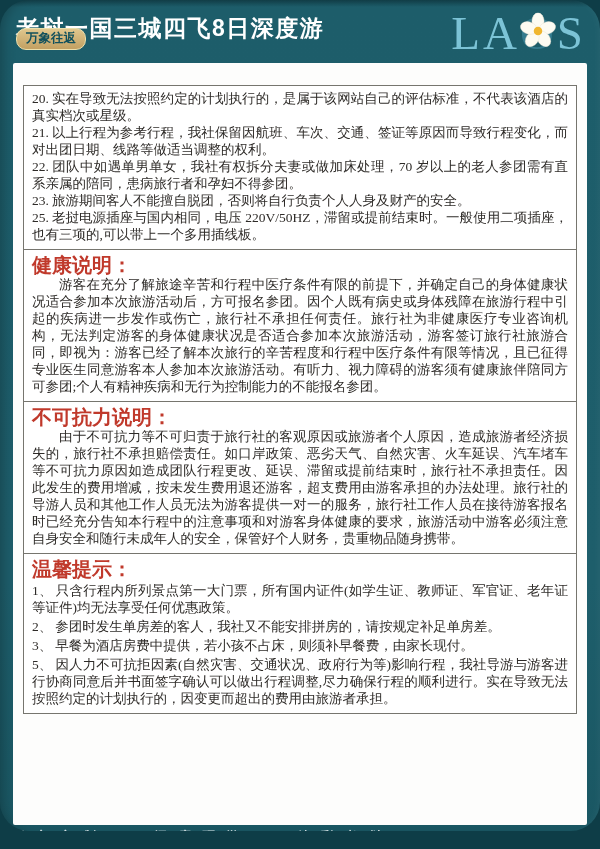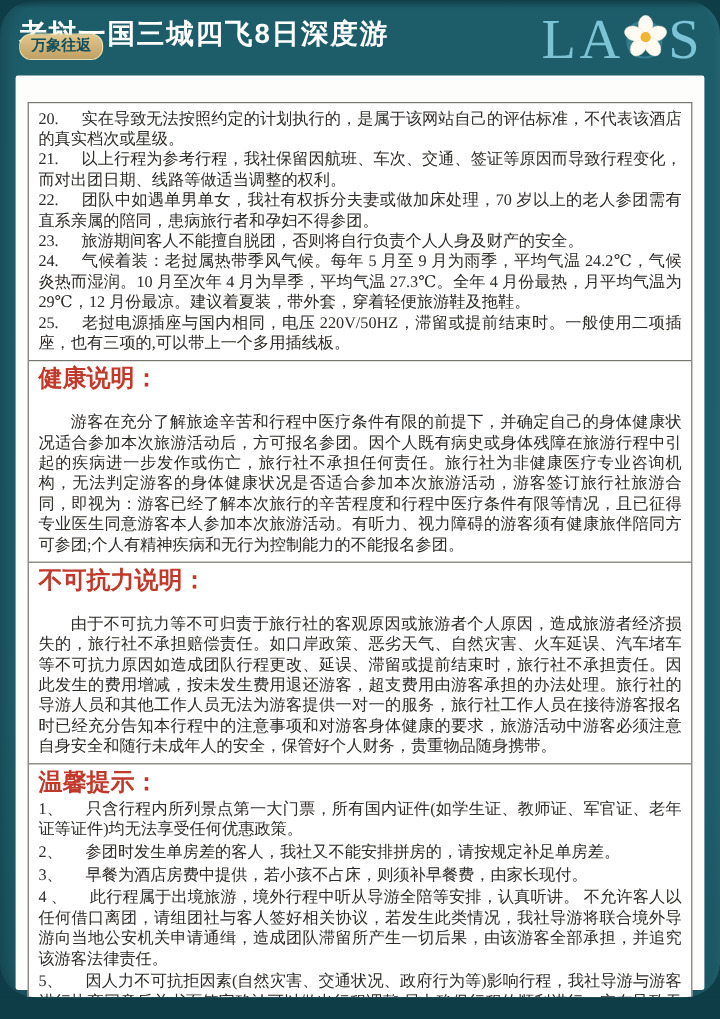--- a/index.html
+++ b/index.html
@@ -38,22 +38,22 @@
   .content-box {
     position:absolute; left:10px; top:22px; width:554px;
     border:1px solid #76756e; background:#fff;
   }
   .sec { padding:4px 8px 6px; border-top:1px solid #76756e; }
   .sec.first { border-top:none; }
   .body-text, .notice, .tip {
     font-family:"Liberation Serif","DejaVu Serif",serif;
     font-size:13.5px; line-height:17px; color:#2e2b28; text-align:justify;
   }
-  .indent { text-indent:2em;margin-top:16px; }
-  .num { margin-right:19px; }
+  .indent { text-indent:2em; }
+  .num { margin-right:3px; }
   .tip { margin-top:2px; }
   .sec-title {
     font-family:"Liberation Serif","DejaVu Serif",serif;
     font-size:20px; font-weight:bold; color:#c0392b; line-height:22px;
   }
   
   .footer {
     position:absolute; left:0; right:0; top:828px; text-align:left;
     color:#d7e3e5; font-size:12px; font-weight:bold;
     letter-spacing:12px; padding-left:12px; white-space:nowrap;
@@ -83,40 +83,38 @@
   </div>
 
   <div class="panel">
     <div class="content-box">
 
       <div class="sec first">
         <div class="notice"><span class="num">20.</span><span>实在导致无法按照约定的计划执行的，是属于该网站自己的评估标准，不代表该酒店的真实档次或星级。</span></div>
         <div class="notice"><span class="num">21.</span><span>以上行程为参考行程，我社保留因航班、车次、交通、签证等原因而导致行程变化，而对出团日期、线路等做适当调整的权利。</span></div>
         <div class="notice"><span class="num">22.</span><span>团队中如遇单男单女，我社有权拆分夫妻或做加床处理，70 岁以上的老人参团需有直系亲属的陪同，患病旅行者和孕妇不得参团。</span></div>
         <div class="notice"><span class="num">23.</span><span>旅游期间客人不能擅自脱团，否则将自行负责个人人身及财产的安全。</span></div>
-        <div class="notice"><span class="num">24.</span><span>气候着装：老挝属热带季风气候。每年 5 月至 9 月为雨季，平均气温 24.2℃，气候炎热而湿润。10 月至次年 4 月为旱季，平均气温 27.3℃。全年 4 月份最热，月平均气温为 29℃，12 月份最凉。建议着夏装，带外套，穿着轻便旅游鞋及拖鞋。</span></div>
         <div class="notice"><span class="num">25.</span><span>老挝电源插座与国内相同，电压 220V/50HZ，滞留或提前结束时。一般使用二项插座，也有三项的,可以带上一个多用插线板。</span></div>
       </div>
 
       <div class="sec">
         <div class="sec-title">健康说明：</div>
         <p class="body-text indent">游客在充分了解旅途辛苦和行程中医疗条件有限的前提下，并确定自己的身体健康状况适合参加本次旅游活动后，方可报名参团。因个人既有病史或身体残障在旅游行程中引起的疾病进一步发作或伤亡，旅行社不承担任何责任。旅行社为非健康医疗专业咨询机构，无法判定游客的身体健康状况是否适合参加本次旅游活动，游客签订旅行社旅游合同，即视为：游客已经了解本次旅行的辛苦程度和行程中医疗条件有限等情况，且已征得专业医生同意游客本人参加本次旅游活动。有听力、视力障碍的游客须有健康旅伴陪同方可参团;个人有精神疾病和无行为控制能力的不能报名参团。</p>
       </div>
 
       <div class="sec">
         <div class="sec-title">不可抗力说明：</div>
         <p class="body-text indent">由于不可抗力等不可归责于旅行社的客观原因或旅游者个人原因，造成旅游者经济损失的，旅行社不承担赔偿责任。如口岸政策、恶劣天气、自然灾害、火车延误、汽车堵车等不可抗力原因如造成团队行程更改、延误、滞留或提前结束时，旅行社不承担责任。因此发生的费用增减，按未发生费用退还游客，超支费用由游客承担的办法处理。旅行社的导游人员和其他工作人员无法为游客提供一对一的服务，旅行社工作人员在接待游客报名时已经充分告知本行程中的注意事项和对游客身体健康的要求，旅游活动中游客必须注意自身安全和随行未成年人的安全，保管好个人财务，贵重物品随身携带。</p>
       </div>
 
       <div class="sec">
         <div class="sec-title">温馨提示：</div>
         <div class="tip"><span class="num">1、</span><span>只含行程内所列景点第一大门票，所有国内证件(如学生证、教师证、军官证、老年证等证件)均无法享受任何优惠政策。</span></div>
         <div class="tip"><span class="num">2、</span><span>参团时发生单房差的客人，我社又不能安排拼房的，请按规定补足单房差。</span></div>
         <div class="tip"><span class="num">3、</span><span>早餐为酒店房费中提供，若小孩不占床，则须补早餐费，由家长现付。</span></div>
-        <div class="tip"><span class="num">4 、</span><span>此行程属于出境旅游，境外行程中听从导游全陪等安排，认真听讲。 不允许客人以任何借口离团，请组团社与客人签好相关协议，若发生此类情况，我社导游将联合境外导游向当地公安机关申请通缉，造成团队滞留所产生一切后果，由该游客全部承担，并追究该游客法律责任。</span></div>
         <div class="tip"><span class="num">5、</span><span>因人力不可抗拒因素(自然灾害、交通状况、政府行为等)影响行程，我社导游与游客进行协商同意后并书面签字确认可以做出行程调整,尽力确保行程的顺利进行。实在导致无法按照约定的计划执行的，因变更而超出的费用由旅游者承担。</span></div>
       </div>
 
     </div>
   </div>
 
   <div class="footer">匠心定制 · 深度环游 · 精彩老挝</div>
 
 </div>
 

